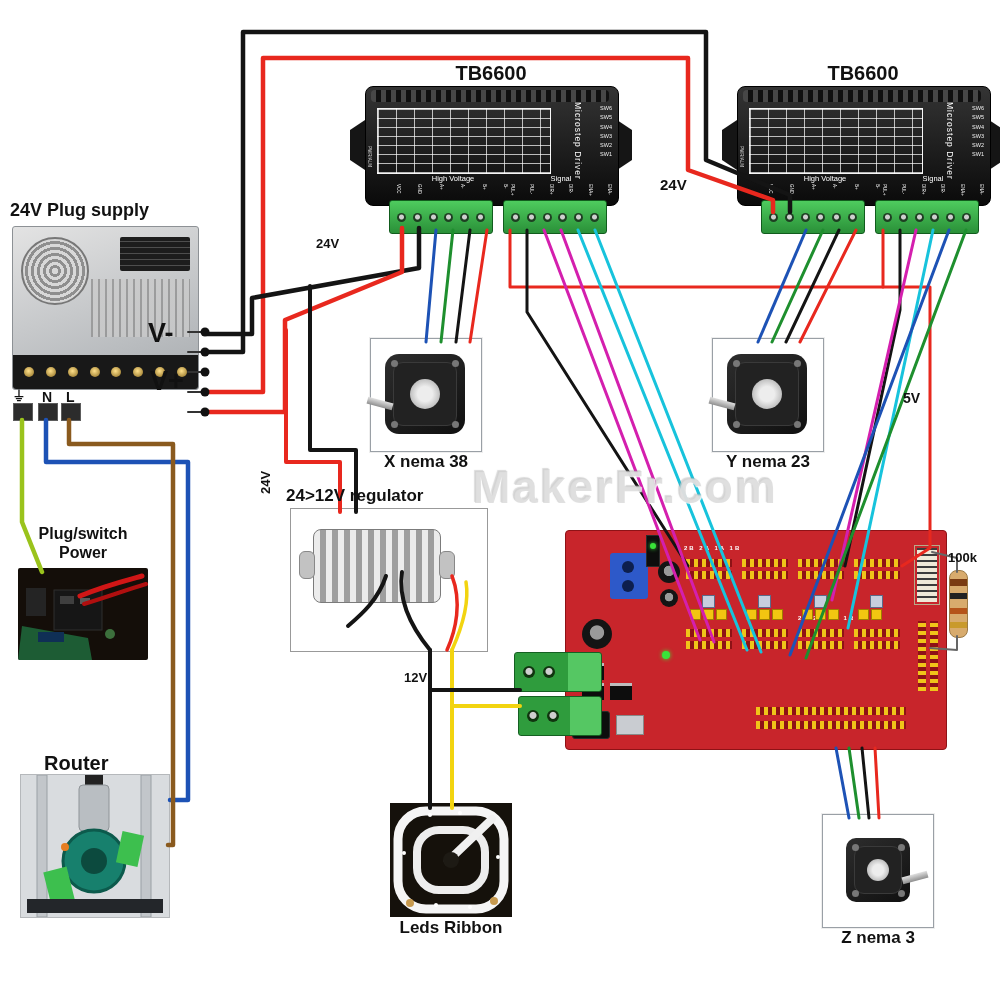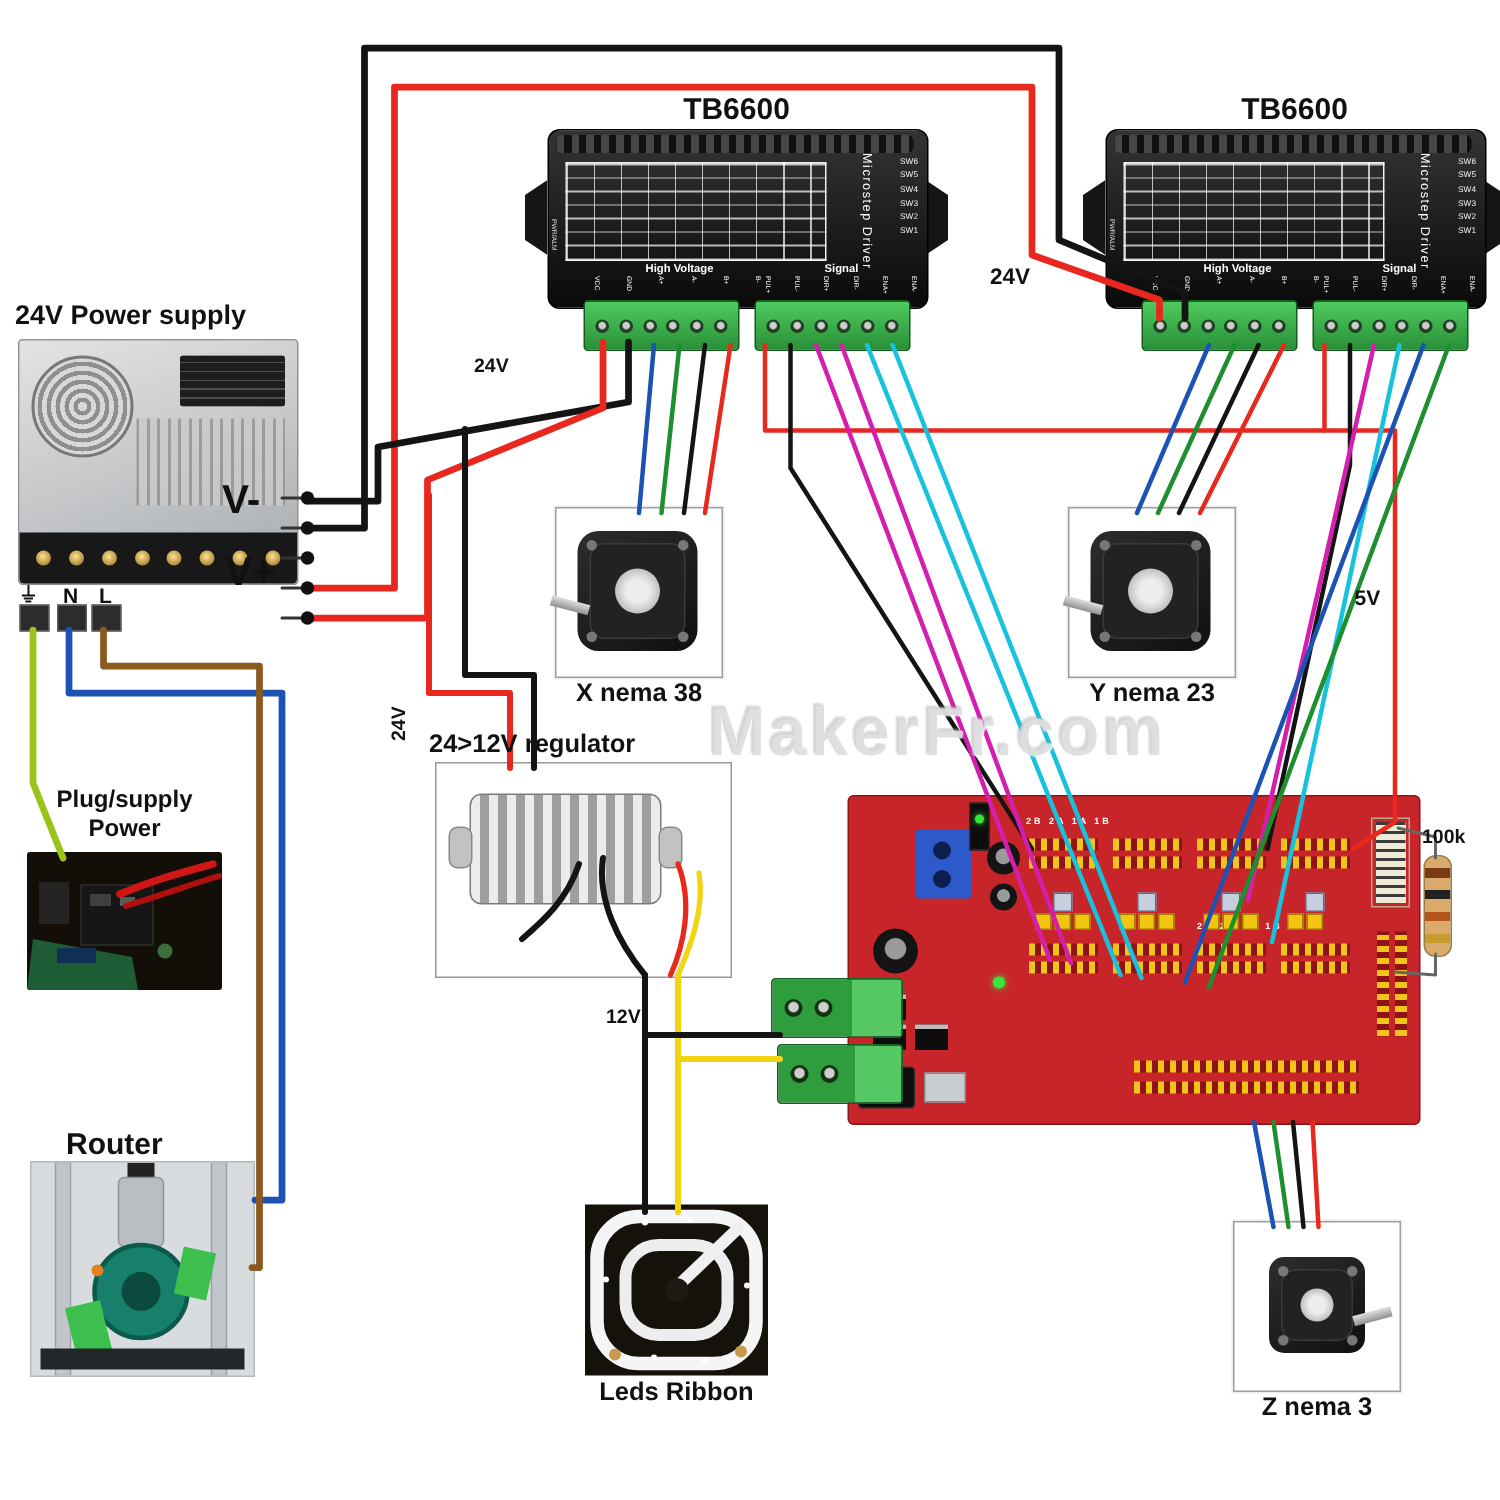--- a/index.html
+++ b/index.html
@@ -32,21 +32,21 @@
   .drv{width:252px;height:150px}
   .drv .body{position:absolute;left:0;top:0;width:252px;height:118px;background:linear-gradient(180deg,#343434,#0a0a0a);border:1px solid #000;border-radius:8px}
   .drv .topstrip{position:absolute;left:6px;top:4px;width:238px;height:12px;border-radius:4px;
       background:repeating-linear-gradient(90deg,#474747 0 5px,#101010 5px 10px)}
   .drv .dtable{position:absolute;left:12px;top:22px;width:172px;height:64px;border:1px solid rgba(255,255,255,.85);
       background-image:repeating-linear-gradient(0deg,rgba(255,255,255,.7) 0 1px,transparent 1px 9px),
                        repeating-linear-gradient(90deg,rgba(255,255,255,.7) 0 1px,transparent 1px 18px)}
   .drv .mstep{position:absolute;right:34px;top:16px;writing-mode:vertical-rl;font-size:8.5px;color:#fff;letter-spacing:1px}
   .drv .swcol{position:absolute;right:5px;top:18px;display:flex;flex-direction:column;gap:1px;font-size:5.5px;color:#f2f2f2;line-height:1.5}
   .drv .pwralm{position:absolute;left:2px;top:60px;writing-mode:vertical-rl;font-size:4.5px;color:#ddd}
-  .drv .hv,.drv .sg{position:absolute;top:88px;font-size:7.5px;font-weight:bold;color:#fff;text-align:center}
+  .drv .hv,.drv .sg{position:absolute;top:88px;font-size:7.5px;font-weight:normal;color:#fff;text-align:center}
   .drv .hv{left:34px;width:108px}
   .drv .sg{left:146px;width:100px}
   .drv .tlrow{position:absolute;top:98px;display:flex;justify-content:space-between;height:15px}
   .drv .tl{writing-mode:vertical-rl;font-size:4.5px;color:#fff;line-height:1}
   .drv .gband{position:absolute;top:114px;left:24px;width:218px;height:34px;display:flex;gap:10px}
   .gblk{flex:1;display:flex;align-items:center;justify-content:space-evenly;
         background:linear-gradient(180deg,#4ecb5e,#2a9038);border:1px solid #115c1d;border-radius:3px}
   .scr{width:9px;height:9px;border-radius:50%;background:radial-gradient(circle at 50% 45%,#cfcfcf 0 2px,#1e3f22 3px)}
   .earl,.earr{position:absolute;top:34px;width:15px;height:50px;background:#151515}
   .earl{left:-15px;clip-path:polygon(100% 0,100% 100%,0 80%,0 20%)}
@@ -130,21 +130,21 @@
   
   #watermark{left:472px;top:460px;width:400px;z-index:40;font-size:46px;font-weight:bold;letter-spacing:2px;
      color:rgba(205,205,205,.62);text-shadow:1px 1px 1px rgba(255,255,255,.9),-1px -1px 1px rgba(150,150,150,.35);
      pointer-events:none;position:absolute}
 </style>
 </head>
 <body>
 
 <div class="stage">
 
-  <div class="lbl" id="psu-title">24V Power supply</div>
+  <div class="lbl" id="psu-title">24V Plug supply</div>
   <div class="comp" id="psu">
     <div class="fan"></div>
     <div class="sticker"></div>
     <div class="vents"></div>
     <div class="terms">
       <div class="psc"></div>
         <div class="psc"></div>
       <div class="psc"></div>
         <div class="psc"></div>
       <div class="psc"></div>
@@ -300,21 +300,21 @@
   <div class="lbl" id="lbl-mz">Z nema 3</div>
 
   <div class="lbl" id="lbl-reg">24&gt;12V regulator</div>
   <div class="comp" id="reg-box">
     <div class="unit"></div>
     <div class="tab1"></div>
     <div class="tab2"></div>
   </div>
 
   <div class="lbl" id="lbl-plug">
-    <div>Plug/supply</div>
+    <div>Plug/switch</div>
     <div>Power</div>
   </div>
   <div class="comp" id="plug-box">
     <svg width="130" height="92">
       <polygon points="4,58 70,70 74,92 0,92" fill="#1d5c34"></polygon>
       <rect x="36" y="22" width="48" height="40" fill="#161616" stroke="#2e2e2e"></rect>
       <rect x="42" y="28" width="14" height="8" fill="#3f3f3f"></rect>
       <rect x="62" y="30" width="10" height="6" fill="#5a5a5a"></rect>
       <path d="M62,28 C86,18 102,14 124,8" stroke="#d11616" stroke-width="5" fill="none" stroke-linecap="round"></path>
       <path d="M66,36 C92,28 108,22 128,16" stroke="#b00f0f" stroke-width="4" fill="none" stroke-linecap="round"></path>

